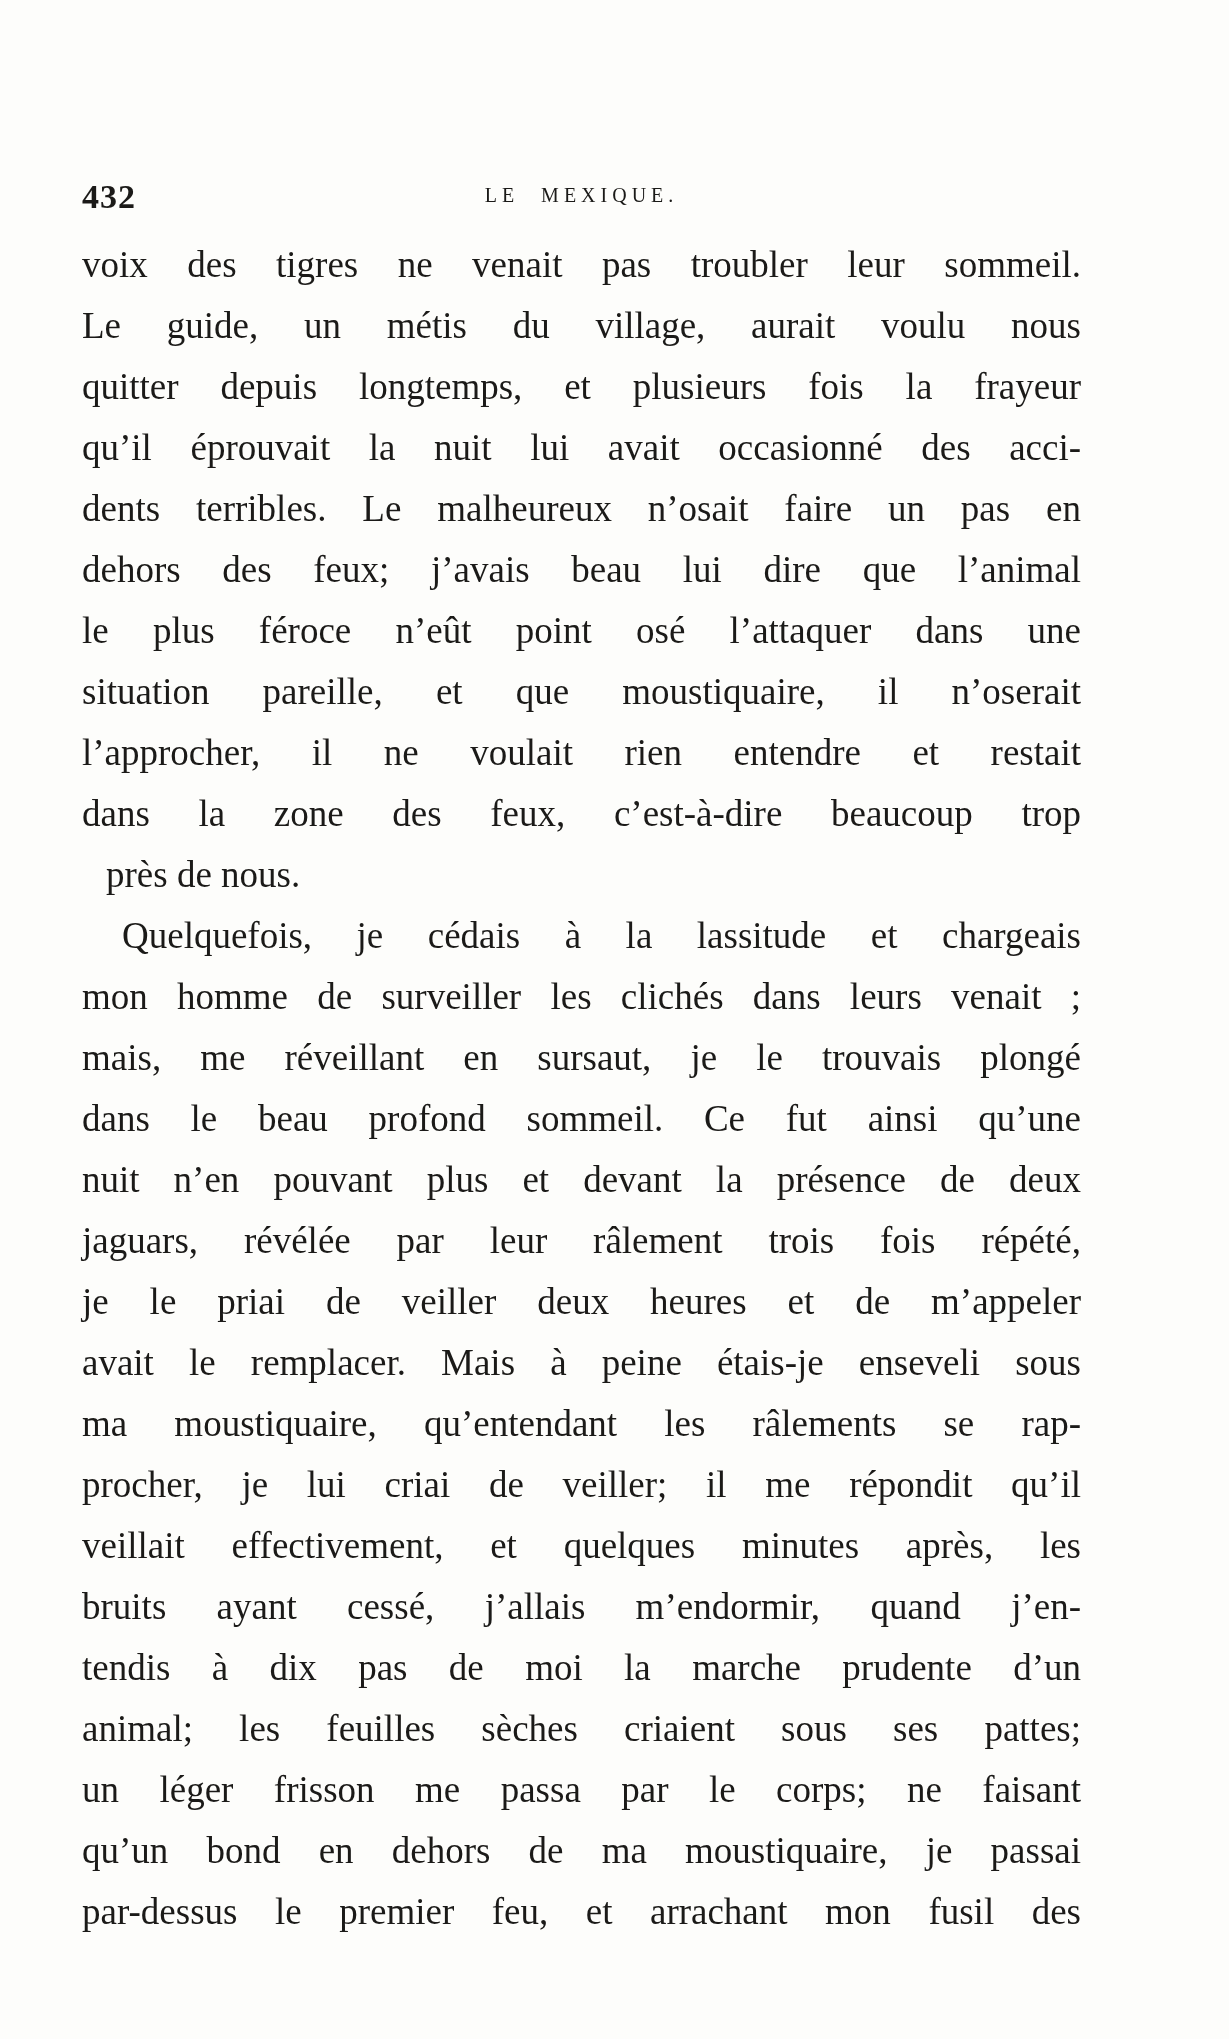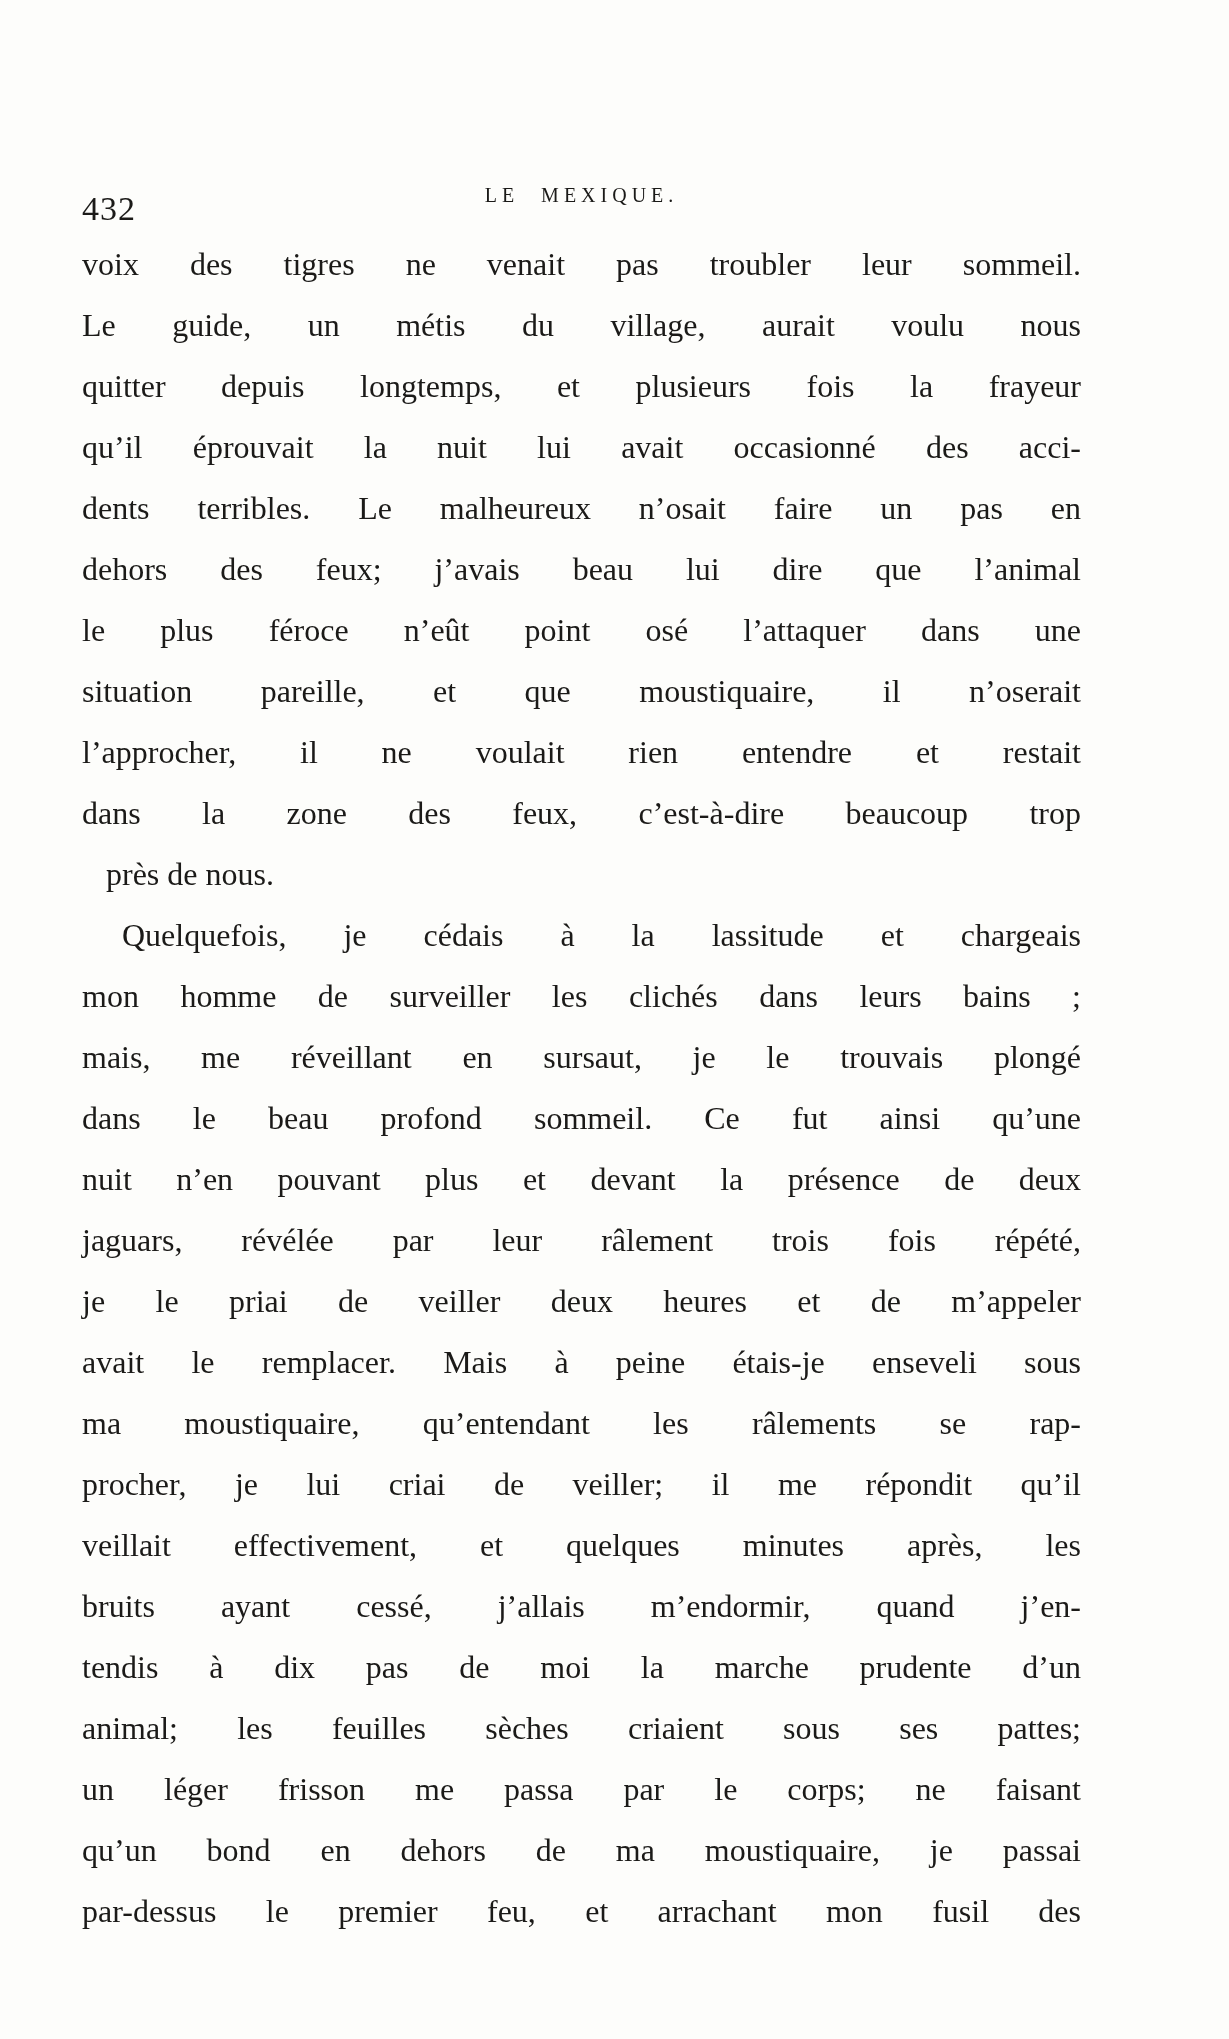--- a/index.html
+++ b/index.html
@@ -21,37 +21,36 @@
   }
   .running-head {
     position: relative;
     height: 44px;
   }
   .page-number {
     position: absolute;
     left: 0;
     top: 0;
     font-size: 34px;
-    font-weight: normal;
+    font-weight: bold;
     letter-spacing: 1px;
-    margin-top: 12px;
   }
   .head-title {
     position: absolute;
     left: 0;
     right: 0;
     top: 6px;
     text-align: center;
     font-size: 20px;
     letter-spacing: 5px;
     word-spacing: 12px;
   }
   .text-body {
     margin-top: 12px;
-    font-size: 32px;
+    font-size: 37px;
   }
   .paragraph {
     margin: 0;
   }
   .line {
     height: 61px;
     line-height: 61px;
     text-align: justify;
     text-align-last: justify;
     white-space: normal;
@@ -81,21 +80,21 @@
         <div class="line">dents terribles. Le malheureux n’osait faire un pas en</div>
         <div class="line">dehors des feux; j’avais beau lui dire que l’animal</div>
         <div class="line">le plus féroce n’eût point osé l’attaquer dans une</div>
         <div class="line">situation pareille, et que moustiquaire, il n’oserait</div>
         <div class="line">l’approcher, il ne voulait rien entendre et restait</div>
         <div class="line">dans la zone des feux, c’est-à-dire beaucoup trop</div>
         <div class="line last-left">près de nous.</div>
       </div>
       <div class="paragraph">
         <div class="line first-indent">Quelquefois, je cédais à la lassitude et chargeais</div>
-        <div class="line">mon homme de surveiller les clichés dans leurs bains ;</div>
+        <div class="line">mon homme de surveiller les clichés dans leurs venait ;</div>
         <div class="line">mais, me réveillant en sursaut, je le trouvais plongé</div>
         <div class="line">dans le beau profond sommeil. Ce fut ainsi qu’une</div>
         <div class="line">nuit n’en pouvant plus et devant la présence de deux</div>
         <div class="line">jaguars, révélée par leur râlement trois fois répété,</div>
         <div class="line">je le priai de veiller deux heures et de m’appeler</div>
         <div class="line">avait le remplacer. Mais à peine étais-je enseveli sous</div>
         <div class="line">ma moustiquaire, qu’entendant les râlements se rap-</div>
         <div class="line">procher, je lui criai de veiller; il me répondit qu’il</div>
         <div class="line">veillait effectivement, et quelques minutes après, les</div>
         <div class="line">bruits ayant cessé, j’allais m’endormir, quand j’en-</div>

